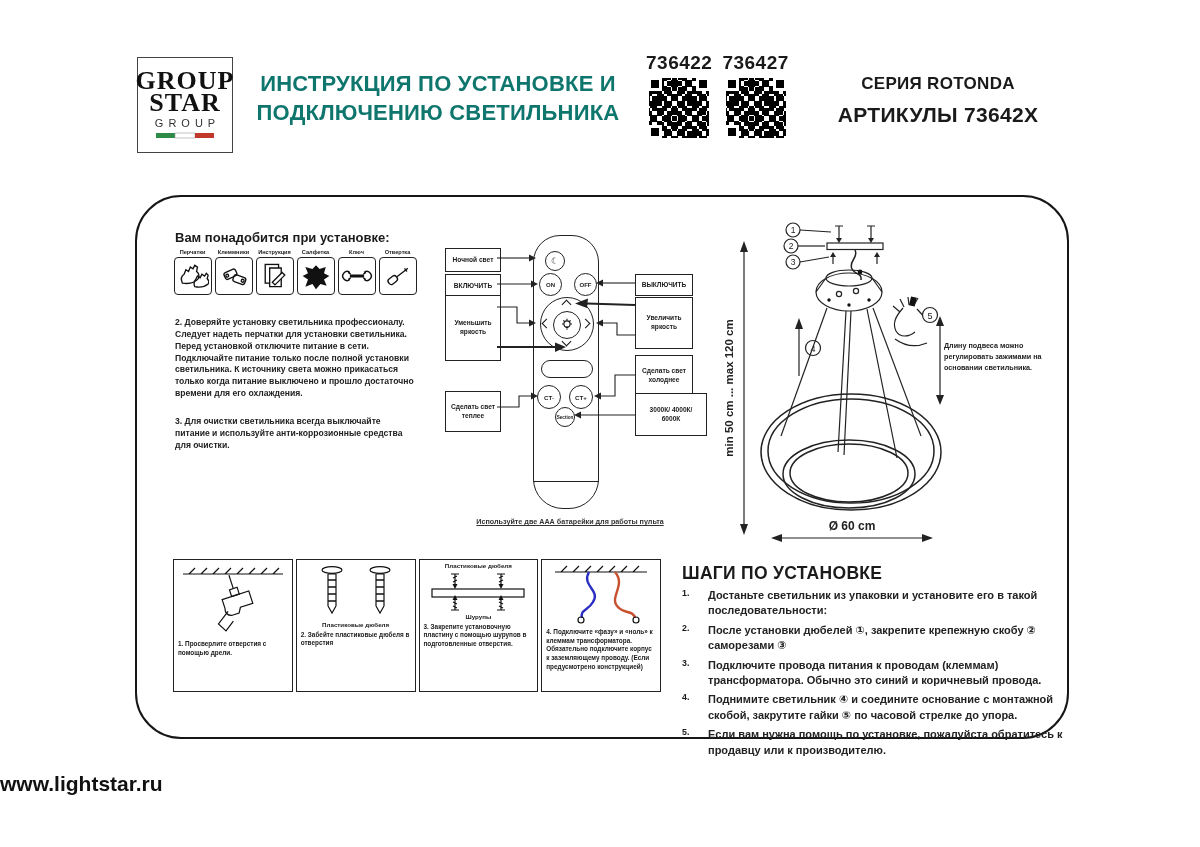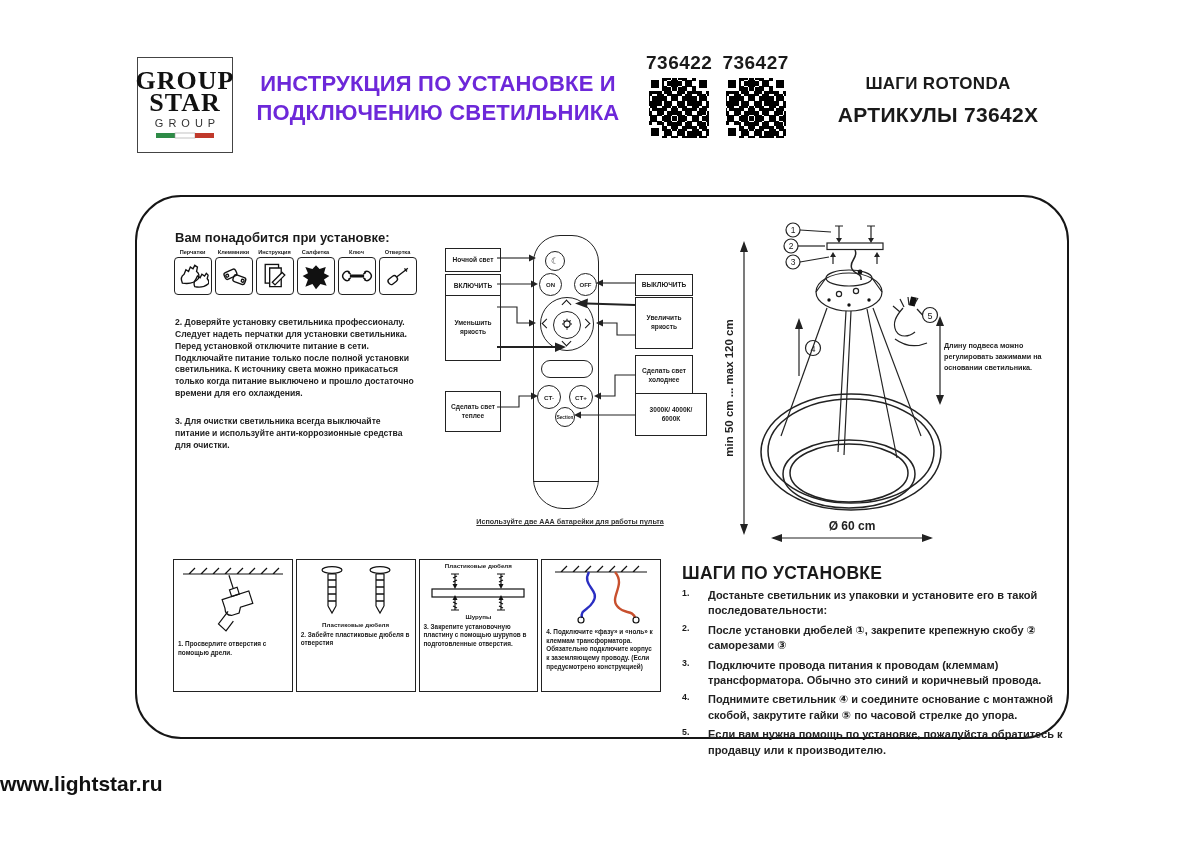--- a/index.html
+++ b/index.html
@@ -7,21 +7,21 @@
   .page{position:relative;width:1200px;height:847px;background:#fff;overflow:hidden;}
   .abs{position:absolute;}
 
   
   .logo-box{left:137px;top:57px;width:94px;height:94px;border:1.5px solid #444;
     display:flex;flex-direction:column;align-items:center;justify-content:center;}
   .logo-l1,.logo-l2{font-family:"Liberation Serif","DejaVu Serif",serif;font-weight:bold;
     font-size:26px;line-height:.82;letter-spacing:1px;color:#111;}
   .logo-l3{font-size:11px;letter-spacing:5px;color:#333;margin:4px 0 3px 5px;}
   .title{left:228px;top:70px;width:420px;text-align:center;font-weight:bold;
-    font-size:22px;line-height:1.3;color:#6d28d9;letter-spacing:.2px;}
+    font-size:22px;line-height:1.3;color:#0f766e;letter-spacing:.2px;}
   .qr-wrap{left:646px;top:52px;display:flex;gap:10px;}
   .qr-col{display:flex;flex-direction:column;align-items:center;}
   .qr-label{font-weight:bold;font-size:19px;letter-spacing:.5px;margin-bottom:2px;}
   .qr{position:relative;width:64px;height:64px;
     background:
       repeating-conic-gradient(#000 0 25%,#fff 0 50%) 0 0/10px 10px,
       repeating-conic-gradient(#000 0 25%,#fff 0 50%) 3px 4px/14px 14px;
     background-blend-mode:multiply;outline:2px solid #fff;outline-offset:-2px;}
   .fndr{position:absolute;width:14px;height:14px;background:#000;
     box-shadow:inset 0 0 0 3px #fff, inset 0 0 0 5px #000;}
@@ -137,21 +137,21 @@
       <div class="qr-label">736427</div>
       <div class="qr">
           <i class="fndr tl"></i>
           <i class="fndr tr"></i>
           <i class="fndr bl"></i>
         </div>
     </div>
   </div>
 
   <div class="abs series-block">
-    <div class="series-line">ШАГИ ROTONDA</div>
+    <div class="series-line">СЕРИЯ ROTONDA</div>
     <div class="articles-line">АРТИКУЛЫ 73642X</div>
   </div>
 
   <div class="abs panel">
 
     <div class="abs tools-heading">Вам понадобится при установке:</div>
     <div class="abs tools-row">
       <div class="tool-cell">
         <div class="tool-label">Перчатки</div>
         <div class="tool-box">

